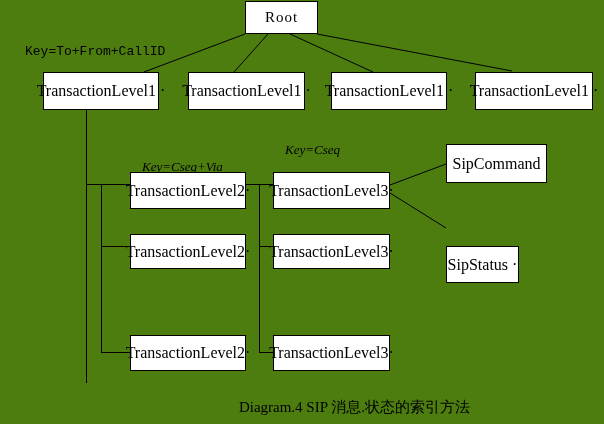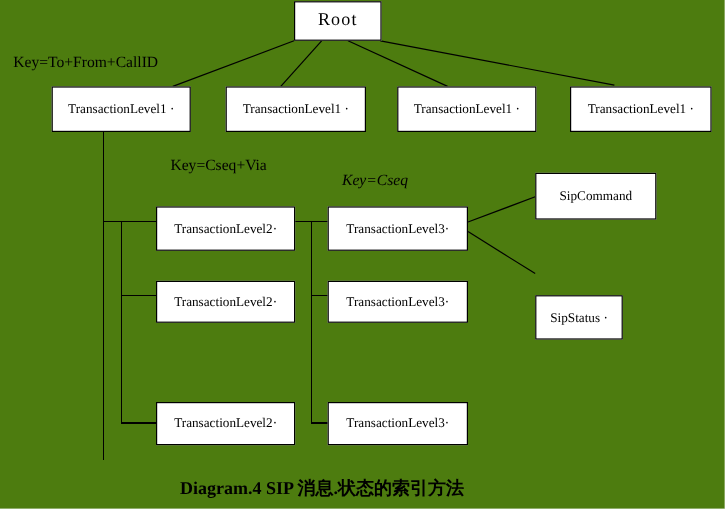--- a/index.html
+++ b/index.html
@@ -28,41 +28,41 @@
     stroke-width: 1;
   }
   .box {
     position: absolute;
     box-sizing: border-box;
     border: 1px solid #000000;
     background: #ffffff;
     display: flex;
     align-items: center;
     justify-content: center;
-    font-size: 11px;
+    font-size: 16px;
     white-space: nowrap;
     text-align: center;
   }
   .box.root-box {
     font-size: 15px;
     letter-spacing: 1px;
   }
   .key-label {
     position: absolute;
     font-size: 13px;
     white-space: nowrap;
   }
   .caption {
     position: absolute;
     left: 150px;
     top: 398px;
     width: 320px;
-    text-align: left;
+    text-align: right;
     font-size: 15px;
-    font-weight: bold;
+    font-weight: normal;
     white-space: nowrap;
   }
 </style>
 </head>
 <body>
 
 <div class="canvas">
 
   <svg class="lines" width="604" height="424" viewBox="0 0 604 424">
 
@@ -81,22 +81,22 @@
     <line x1="259.5" y1="184" x2="259.5" y2="353" shape-rendering="crispEdges"></line>
     <line x1="259" y1="246.5" x2="273" y2="246.5" shape-rendering="crispEdges"></line>
     <line x1="259" y1="352.5" x2="273" y2="352.5" shape-rendering="crispEdges"></line>
 
     <line x1="390" y1="185" x2="446" y2="164"></line>
     <line x1="390" y1="193" x2="446" y2="228"></line>
   </svg>
 
   <div class="box root-box" style="left:245px; top:1px; width:73px; height:33px;">Root</div>
 
-  <div class="key-label" style="left:11px; top:44px;">Key=To+From+CallID</div>
-  <div class="key-label" style="left:142px; top:130px;">Key=Cseq+Via</div>
+  <div class="key-label" style="left:25px; top:44px;font-family:Liberation Mono, monospace;">Key=To+From+CallID</div>
+  <div class="key-label" style="left:142px; top:159px;font-style:italic;">Key=Cseq+Via</div>
   <div class="key-label" style="left:285px; top:142px;font-style:italic;">Key=Cseq</div>
 
   <div class="box" style="left:43px; top:72px; width:116px; height:38px;">TransactionLevel1 ·</div>
   <div class="box" style="left:188px; top:72px; width:117px; height:38px;">TransactionLevel1 ·</div>
   <div class="box" style="left:331px; top:72px; width:116px; height:38px;">TransactionLevel1 ·</div>
   <div class="box" style="left:475px; top:72px; width:118px; height:38px;">TransactionLevel1 ·</div>
 
   <div class="box" style="left:130px; top:172px; width:116px; height:37px;">TransactionLevel2·</div>
   <div class="box" style="left:130px; top:234px; width:116px; height:35px;">TransactionLevel2·</div>
   <div class="box" style="left:130px; top:335px; width:116px; height:36px;">TransactionLevel2·</div>

